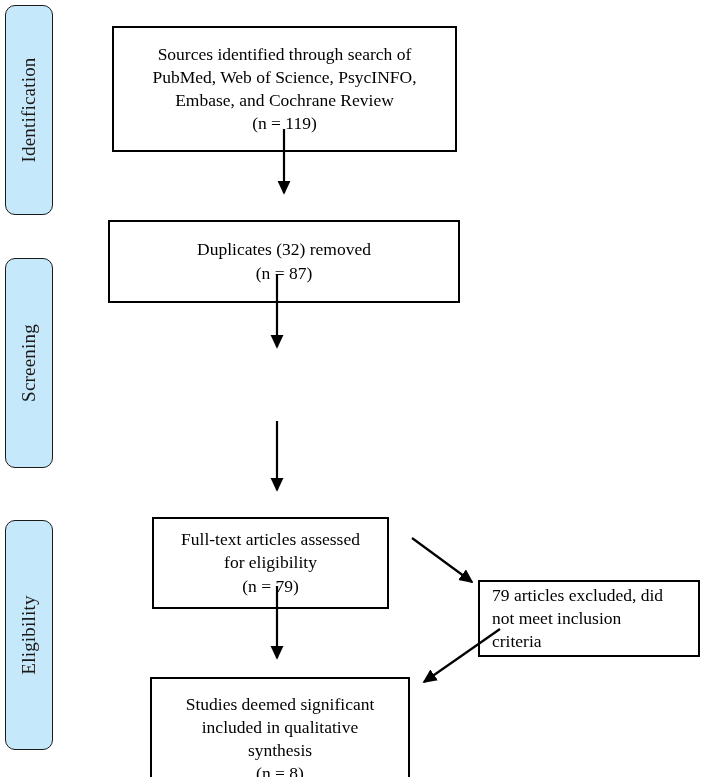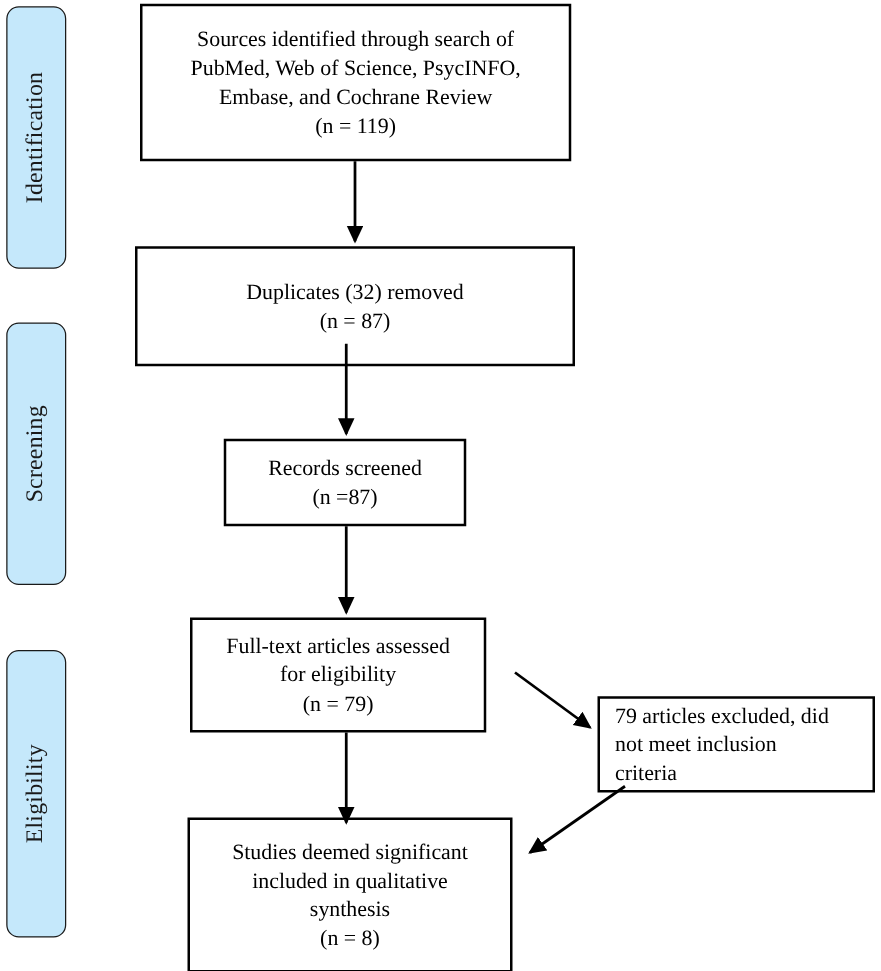--- a/index.html
+++ b/index.html
@@ -39,20 +39,21 @@
   
   .box {
     position: absolute;
     box-sizing: border-box;
     background: #ffffff;
     border: 2px solid #000000;
     display: flex;
     align-items: center;
     justify-content: center;
     padding: 4px 8px;
+    margin-top: 23px;
   }
   .box-text {
     font-size: 17.5px;
     line-height: 1.32;
     text-align: center;
     white-space: pre-line;
   }
   .box.left-align {
     justify-content: flex-start;
     padding-left: 12px;
@@ -87,29 +88,25 @@
     <span class="stage-label">Eligibility</span>
   </div>
 
   <div class="box" style="left:112px; top:3px; width:345px; height:126px;">
     <span class="box-text">Sources identified through search of
 PubMed, Web of Science, PsycINFO,
 Embase, and Cochrane Review
 (n = 119)</span>
   </div>
 
-  <div class="box" style="left:108px; top:197px; width:352px; height:96px;">
+  <div class="box" style="left:108px; top:197px; width:352px; height:83px;">
     <span class="box-text">Duplicates (32) removed
 (n = 87)</span>
   </div>
 
-  <div class="box" style="left:179px; top:351px; width:194px; height:70px;">
-    <span class="box-text">Records screened
-(n =87)</span>
-  </div>
 
   <div class="box" style="left:152px; top:494px; width:237px; height:92px;">
     <span class="box-text">Full-text articles assessed
 for eligibility
 (n = 79)</span>
   </div>
 
   <div class="box left-align" style="left:478px; top:557px; width:222px; height:77px;">
     <span class="box-text">79 articles excluded, did
 not meet inclusion

